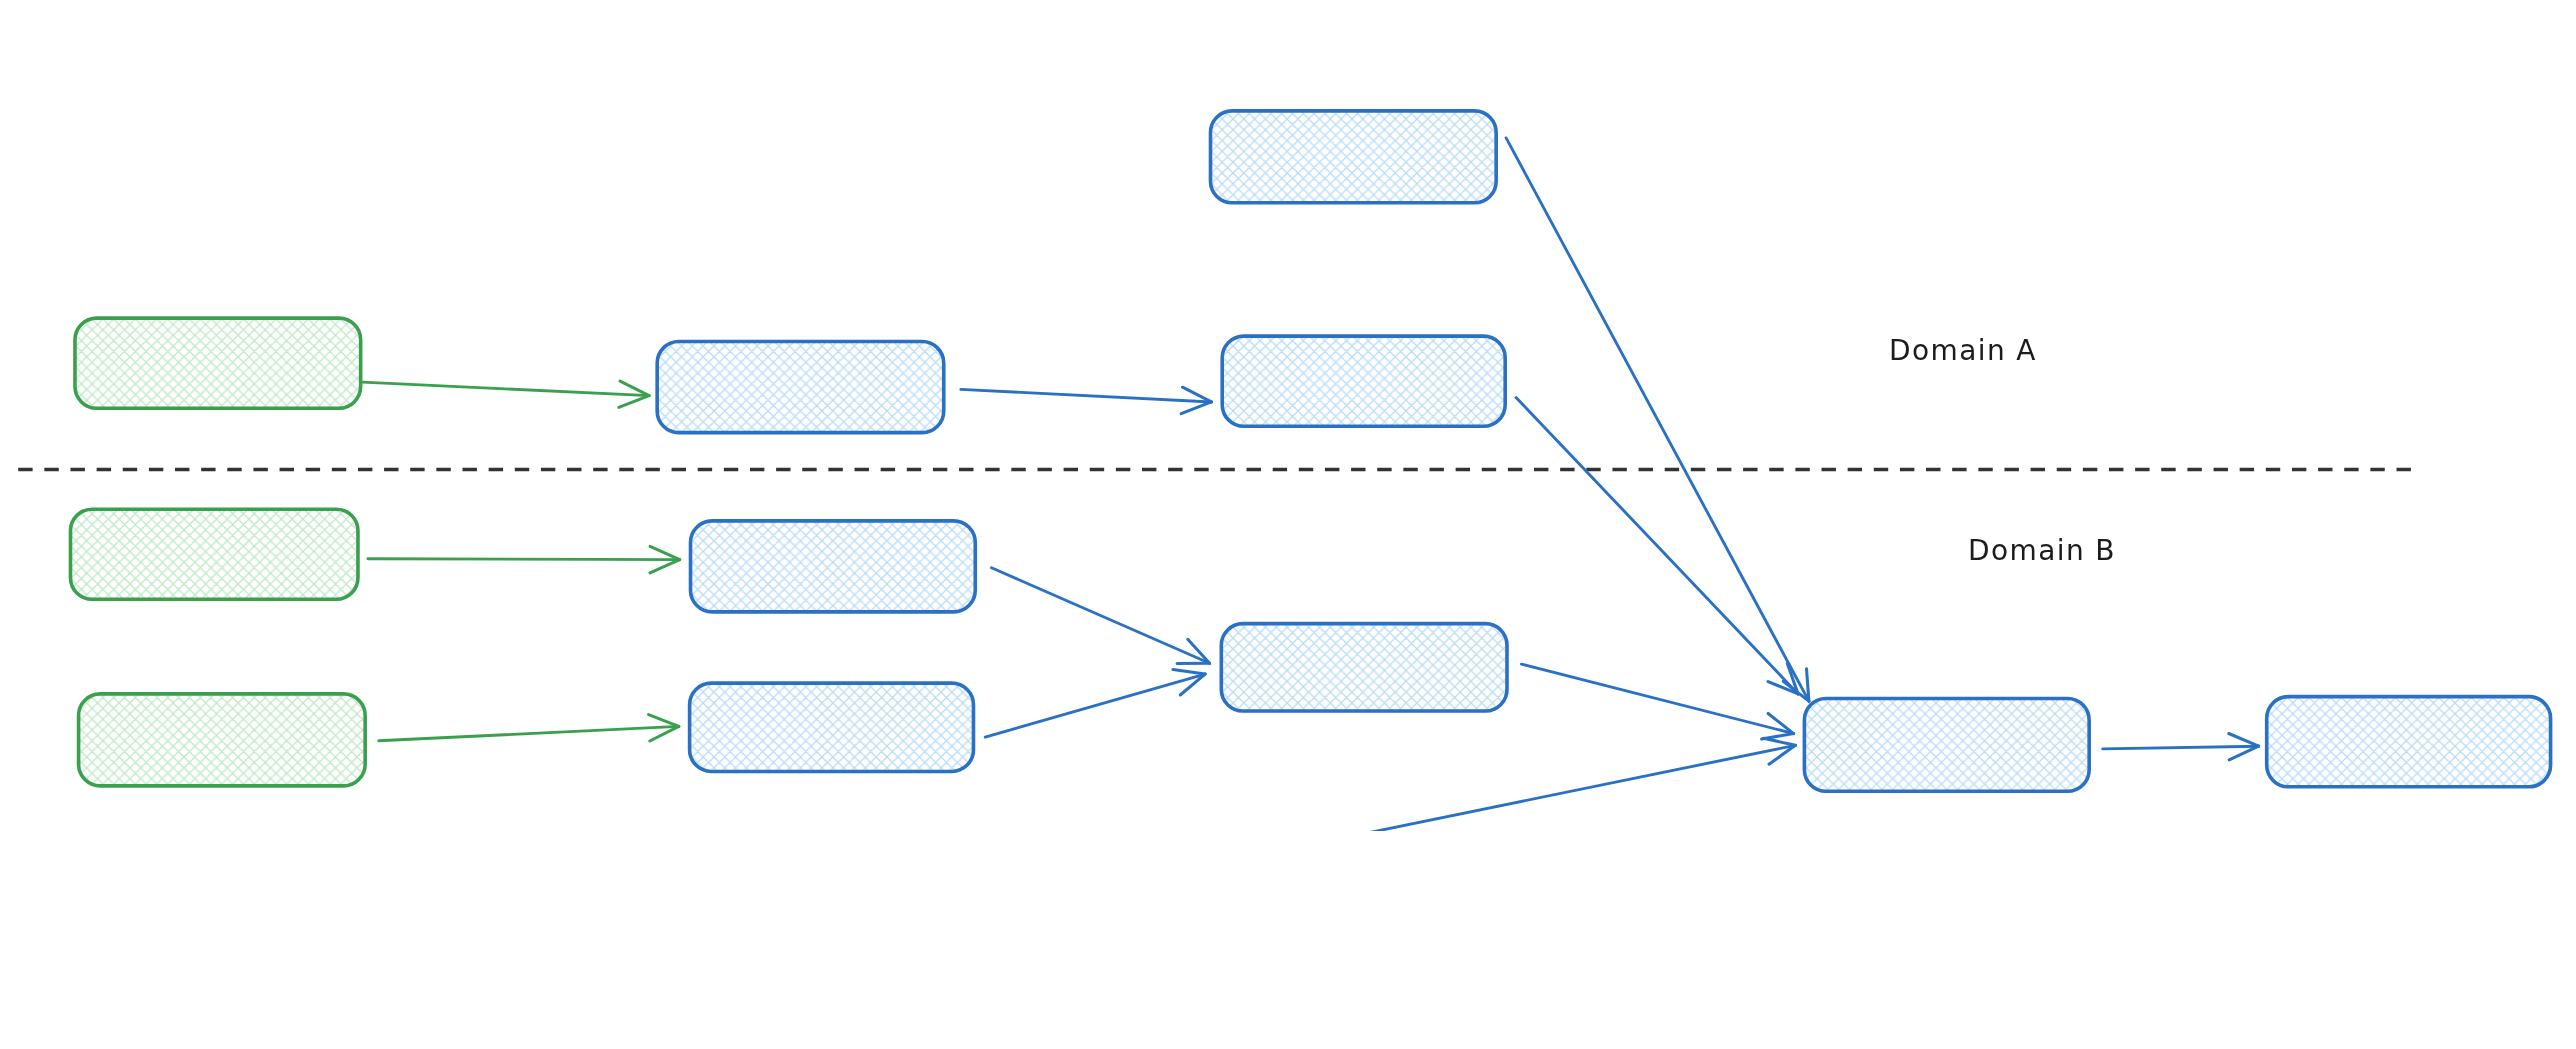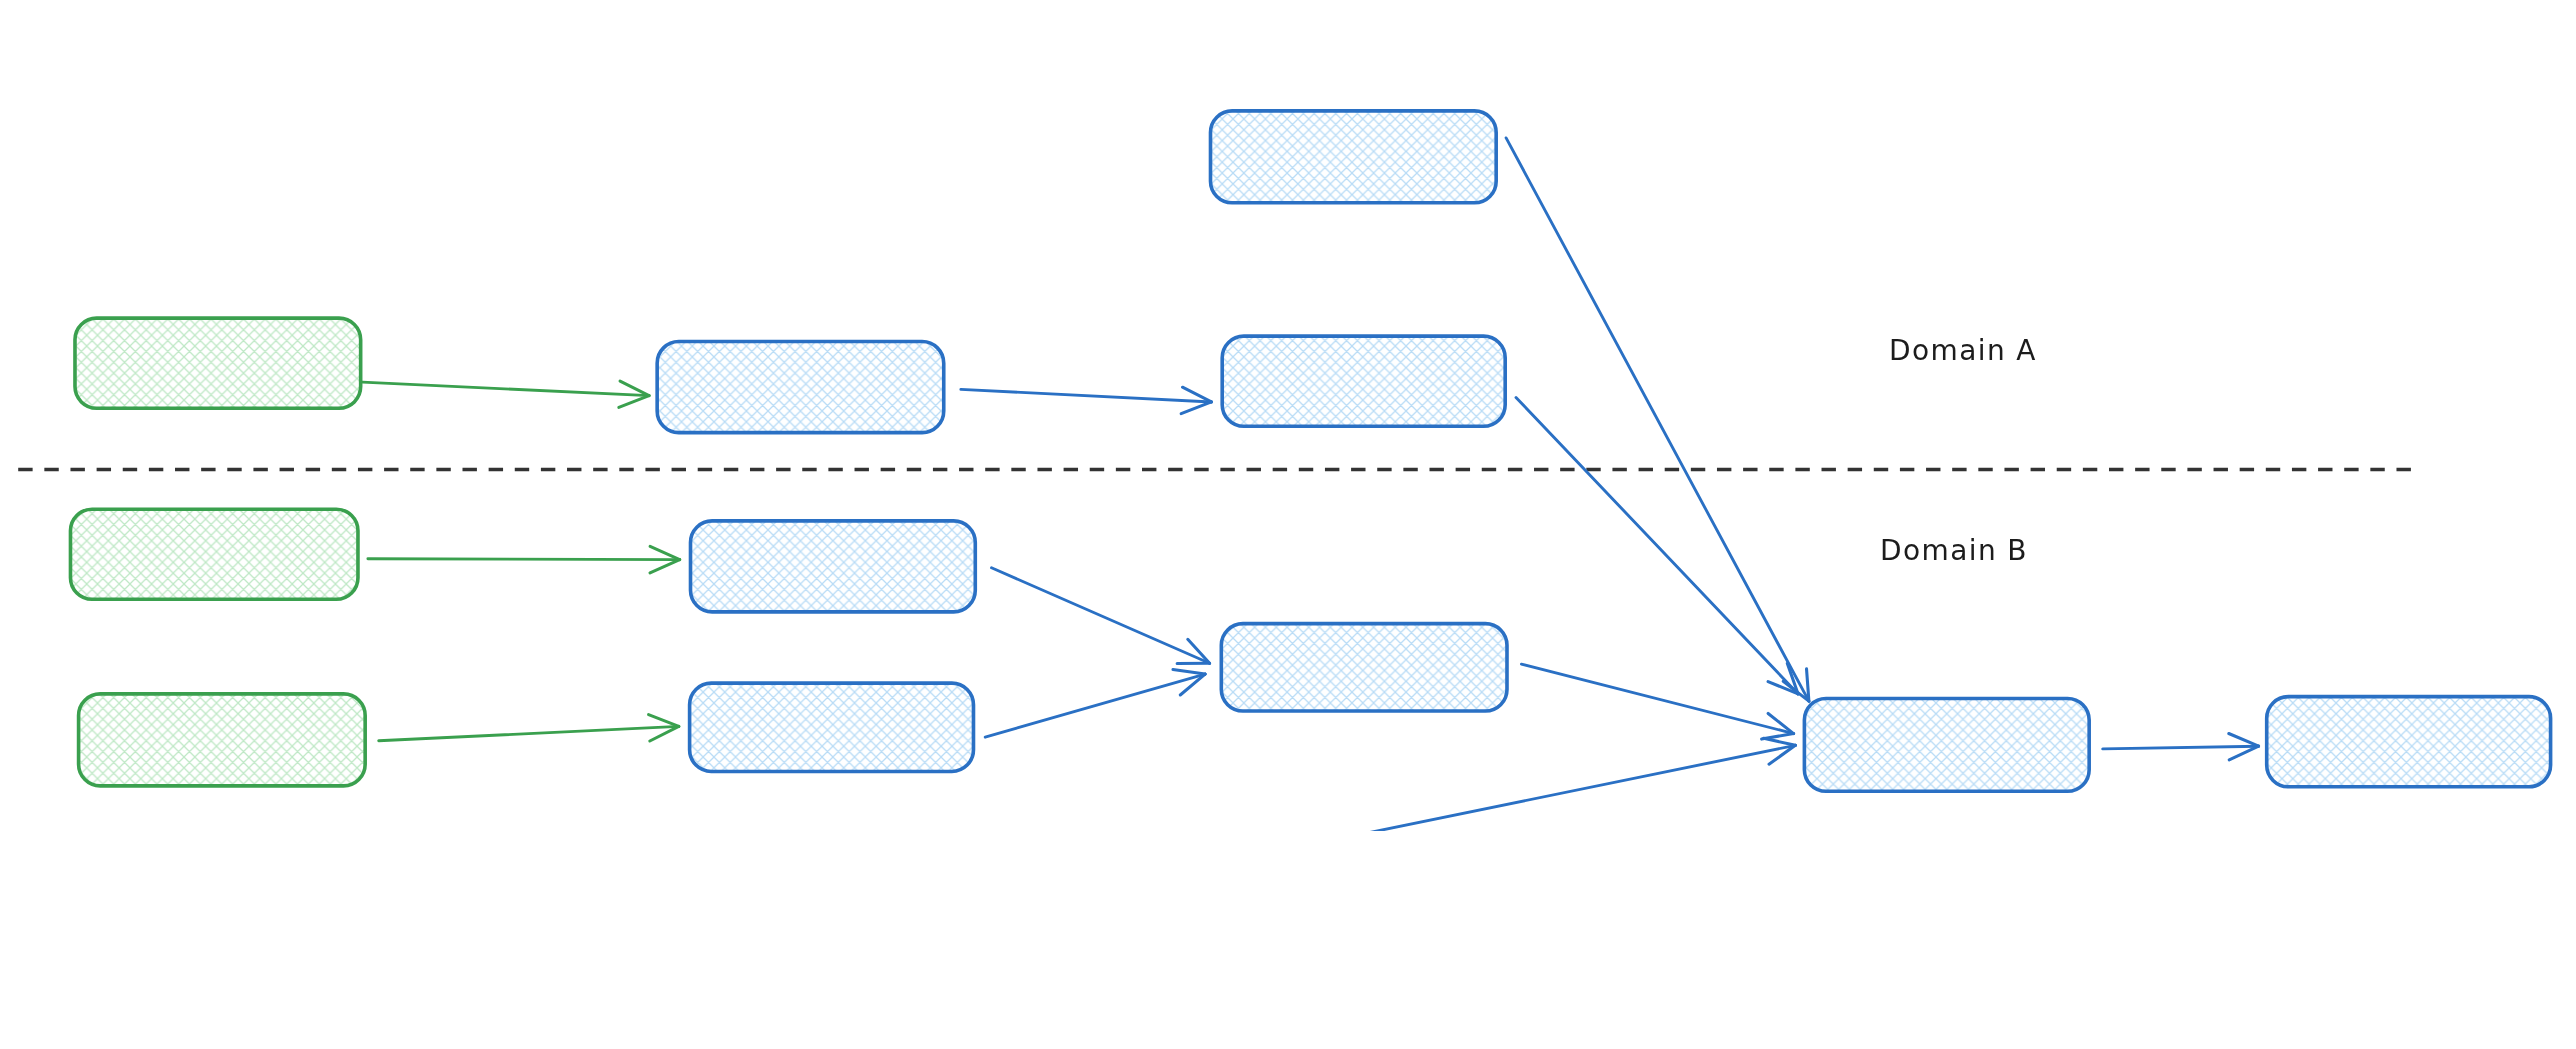--- a/index.html
+++ b/index.html
@@ -25,21 +25,21 @@
     position: absolute;
     color: #1c1c1c;
     font-size: 28px;
     font-weight: 500;
     letter-spacing: 1.4px;
     white-space: nowrap;
     font-family: "DejaVu Sans", sans-serif;
     font-style: normal;
   }
   #domain-a-label { left: 1889px; top: 334px; }
-  #domain-b-label { left: 1880px; top: 534px; }
+  #domain-b-label { left: 1968px; top: 534px; }
 </style>
 </head>
 <body>
 
 <div id="stage" style="background: rgb(255, 255, 255);">
   <svg id="diagram-svg" width="2576" height="1049" viewBox="0 0 2858 1164" xmlns="http://www.w3.org/2000/svg">
       <defs>
         <pattern id="hatch-blue" width="12" height="12" patternUnits="userSpaceOnUse">
           <path d="M0 12L12 0 M-3 3L3 -3 M9 15L15 9 M0 0L12 12 M9 -3L15 3 M-3 9L3 15" stroke="#b9dcf6" stroke-width="1.4" fill="none" stroke-linecap="round"></path>
         </pattern>

